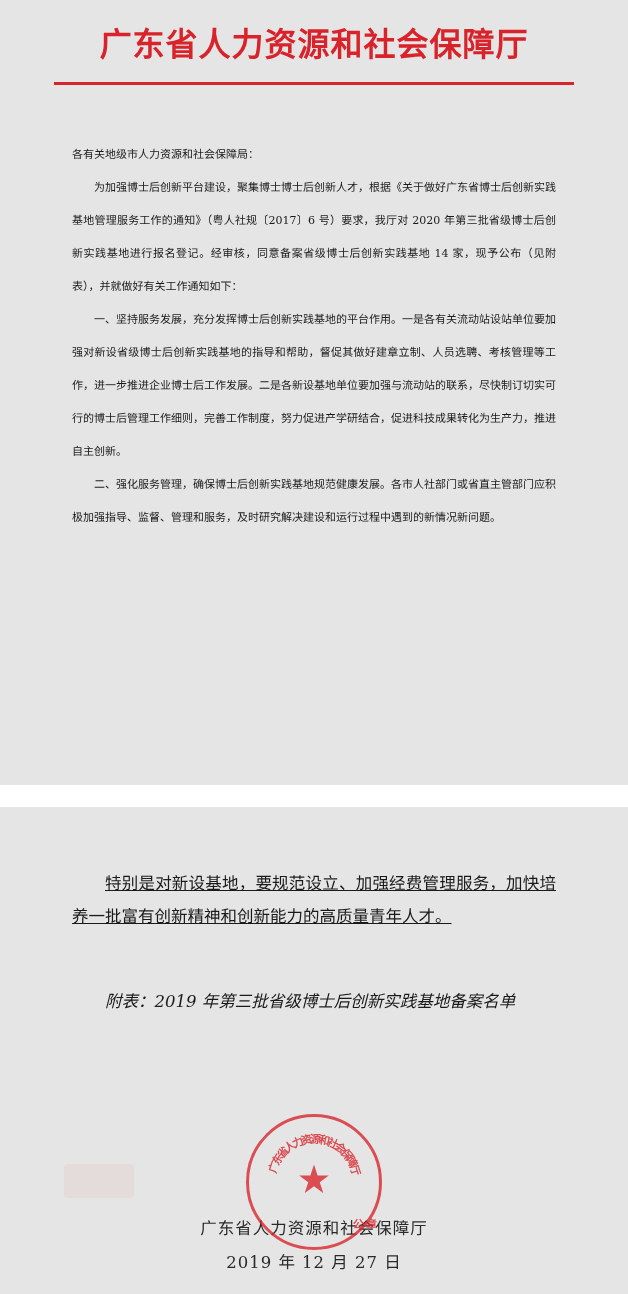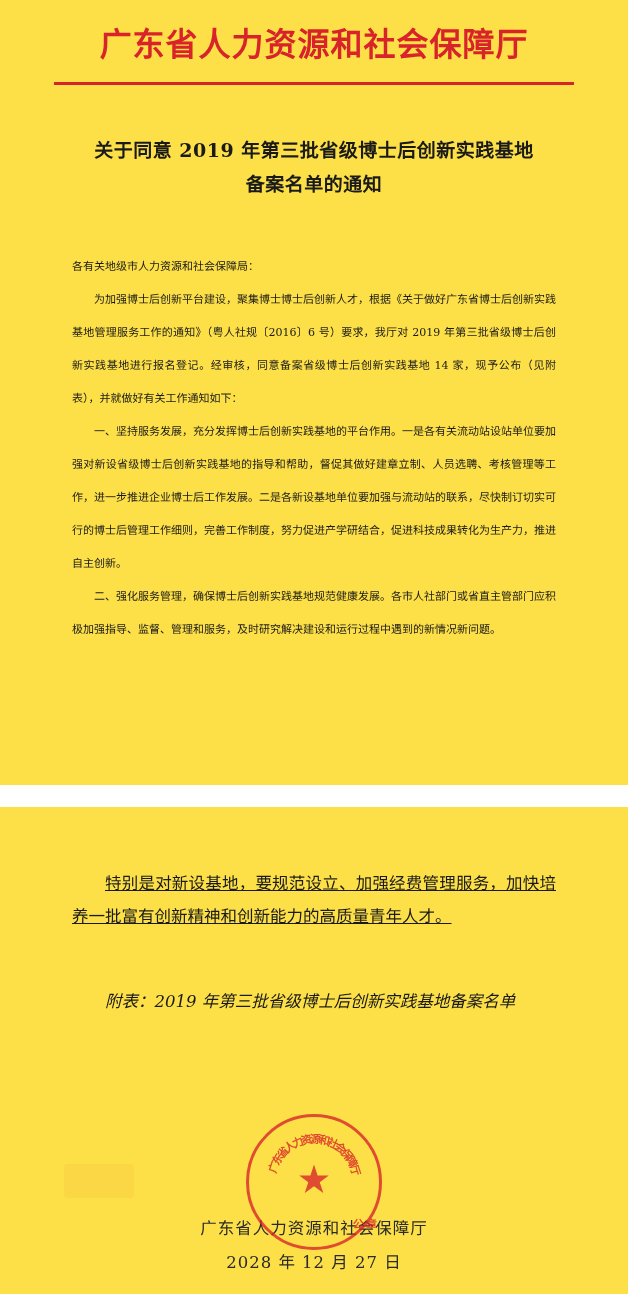--- a/index.html
+++ b/index.html
@@ -8,21 +8,21 @@
     background: #ffffff;
   }
   body {
     width: 628px;
     font-family: "DejaVu Serif", "Liberation Serif", serif;
     color: #1a1a1a;
   }
   .page {
     position: relative;
     width: 628px;
-    background: #fde047;
+    background: #e5e5e5;
     overflow: hidden;
   }
   
   .page-one {
     height: 785px;
     padding: 0;
   }
   .letterhead {
     text-align: center;
     padding-top: 18px;
@@ -164,28 +164,24 @@
 </head>
 <body>
 
 <div class="page page-one">
 
   <div class="letterhead">
     <div class="letterhead-title">广东省人力资源和社会保障厅</div>
     <div class="letterhead-rule"></div>
   </div>
 
-  <div class="doc-title">
-    <div>关于同意 2019 年第三批省级博士后创新实践基地</div>
-    <div>备案名单的通知</div>
-  </div>
 
   <div class="body-block">
     <p>各有关地级市人力资源和社会保障局：</p>
-    <p class="indent2">为加强博士后创新平台建设，聚集博士博士后创新人才，根据《关于做好广东省博士后创新实践基地管理服务工作的通知》（粤人社规〔2016〕6 号）要求，我厅对 2019 年第三批省级博士后创新实践基地进行报名登记。经审核，同意备案省级博士后创新实践基地 14 家，现予公布（见附表），并就做好有关工作通知如下：</p>
+    <p class="indent2">为加强博士后创新平台建设，聚集博士博士后创新人才，根据《关于做好广东省博士后创新实践基地管理服务工作的通知》（粤人社规〔2017〕6 号）要求，我厅对 2020 年第三批省级博士后创新实践基地进行报名登记。经审核，同意备案省级博士后创新实践基地 14 家，现予公布（见附表），并就做好有关工作通知如下：</p>
     <p class="indent2">一、坚持服务发展，充分发挥博士后创新实践基地的平台作用。一是各有关流动站设站单位要加强对新设省级博士后创新实践基地的指导和帮助，督促其做好建章立制、人员选聘、考核管理等工作，进一步推进企业博士后工作发展。二是各新设基地单位要加强与流动站的联系，尽快制订切实可行的博士后管理工作细则，完善工作制度，努力促进产学研结合，促进科技成果转化为生产力，推进自主创新。</p>
     <p class="indent2">二、强化服务管理，确保博士后创新实践基地规范健康发展。各市人社部门或省直主管部门应积极加强指导、监督、管理和服务，及时研究解决建设和运行过程中遇到的新情况新问题。</p>
   </div>
 
 </div>
 
 <div class="page-gap"></div>
 
 <div class="page page-two">
 
@@ -212,15 +208,15 @@
       <span class="seal-char" style="transform: rotate(36deg) translate(-4px,-52px);">会</span>
       <span class="seal-char" style="transform: rotate(48deg) translate(-4px,-52px);">保</span>
       <span class="seal-char" style="transform: rotate(60deg) translate(-4px,-52px);">障</span>
       <span class="seal-char" style="transform: rotate(72deg) translate(-4px,-52px);">厅</span>
     </div>
     <div class="seal-bottom">公章</div>
   </div>
 
   <div class="signature-area">
     <div class="sig-line">广东省人力资源和社会保障厅</div>
-    <div class="sig-line">2028 年 12 月 27 日</div>
+    <div class="sig-line">2019 年 12 月 27 日</div>
   </div>
 </div>
 
 </body></html>

